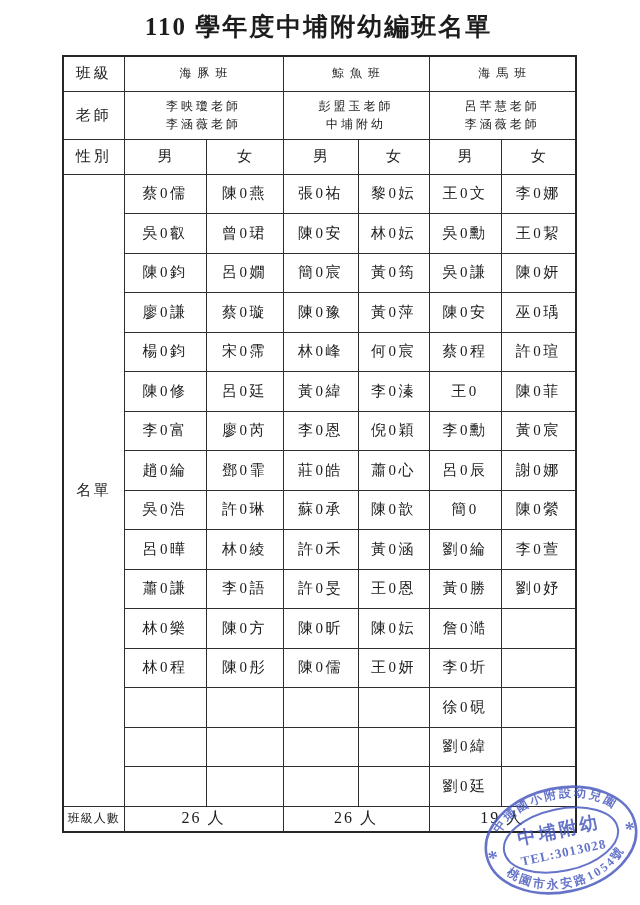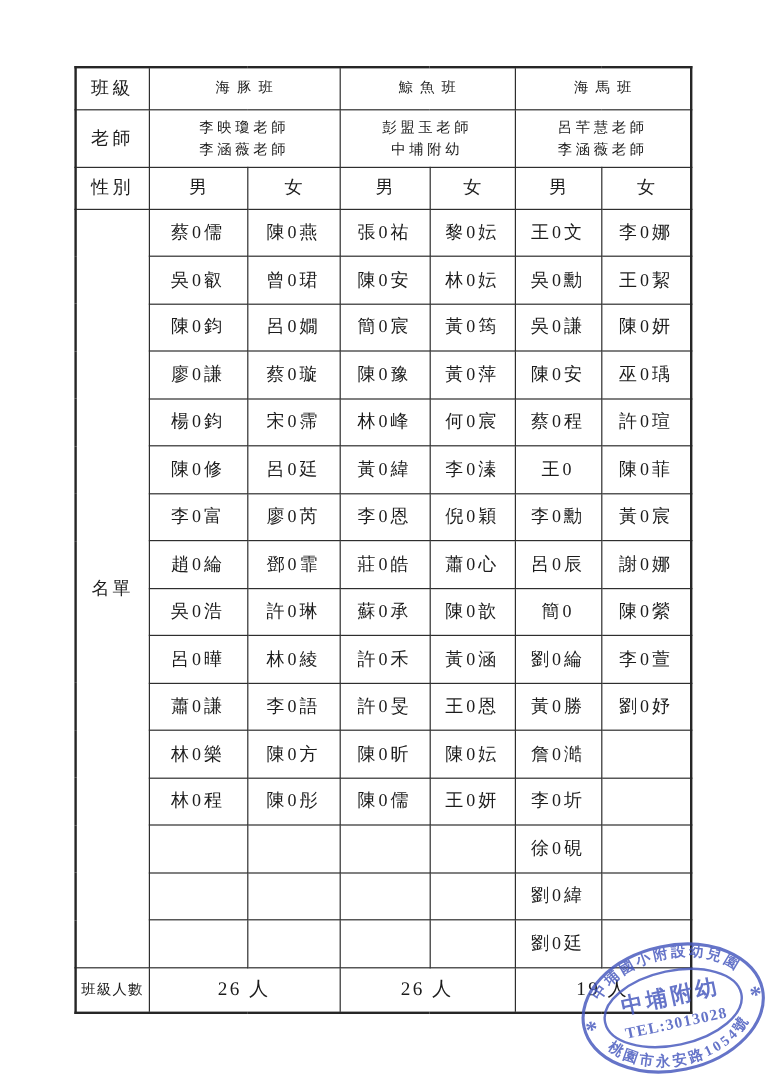--- a/index.html
+++ b/index.html
@@ -19,21 +19,21 @@
     border-collapse:collapse; table-layout:fixed;
     border:2px solid #262626;
   }
   table.roster td {
     border:1px solid #2e2e2e; text-align:center;
     vertical-align:middle; padding:0; overflow:hidden;
   }
   .c-lbl{width:61px}.c-1{width:82px}.c-2{width:77px}.c-3{width:75px}
   .c-4{width:71px}.c-5{width:72px}.c-6{width:75px}
   tr.r-class{height:35px} tr.r-teacher{height:48px}
-  tr.r-gender{height:35px} tr.r-count{height:38px}
+  tr.r-gender{height:35px} tr.r-count{height:26px}
   .roster-body tr{height:39.5px}
   .lbl { font-size:15px; letter-spacing:3px;margin-top:47px; }
   .lbl-small { font-size:12px; letter-spacing:1px; }
   .class-name { font-size:12px; letter-spacing:6px; text-indent:6px; }
   .teacher-line { font-size:12px; letter-spacing:3px; line-height:1.5; }
   .gender { font-size:15px; }
   .roster-body td { font-size:15px; letter-spacing:2.5px; }
   .count-val { font-size:16px; letter-spacing:2px;margin-left:20px; }
   .stamp {
     position:absolute; left:471px; top:776px; width:180px; height:128px;
@@ -44,20 +44,21 @@
     font-family:"Liberation Serif","DejaVu Serif",serif; }
   .stamp .main-text { font-size:18px; letter-spacing:3px; font-weight:bold; }
   .stamp .tel-text { font-size:13px; letter-spacing:1px; font-weight:bold; }
   .stamp .orn { font-size:20px; font-weight:bold; }
 </style>
 </head>
 <body>
 
 <div class="page">
 
+  <div class="doc-title">110 學年度中埔附幼編班名單</div>
 
   <table class="roster">
     <colgroup>
       <col class="c-lbl">
         <col class="c-1">
         <col class="c-2">
         <col class="c-3">
       <col class="c-4">
         <col class="c-5">
         <col class="c-6">

